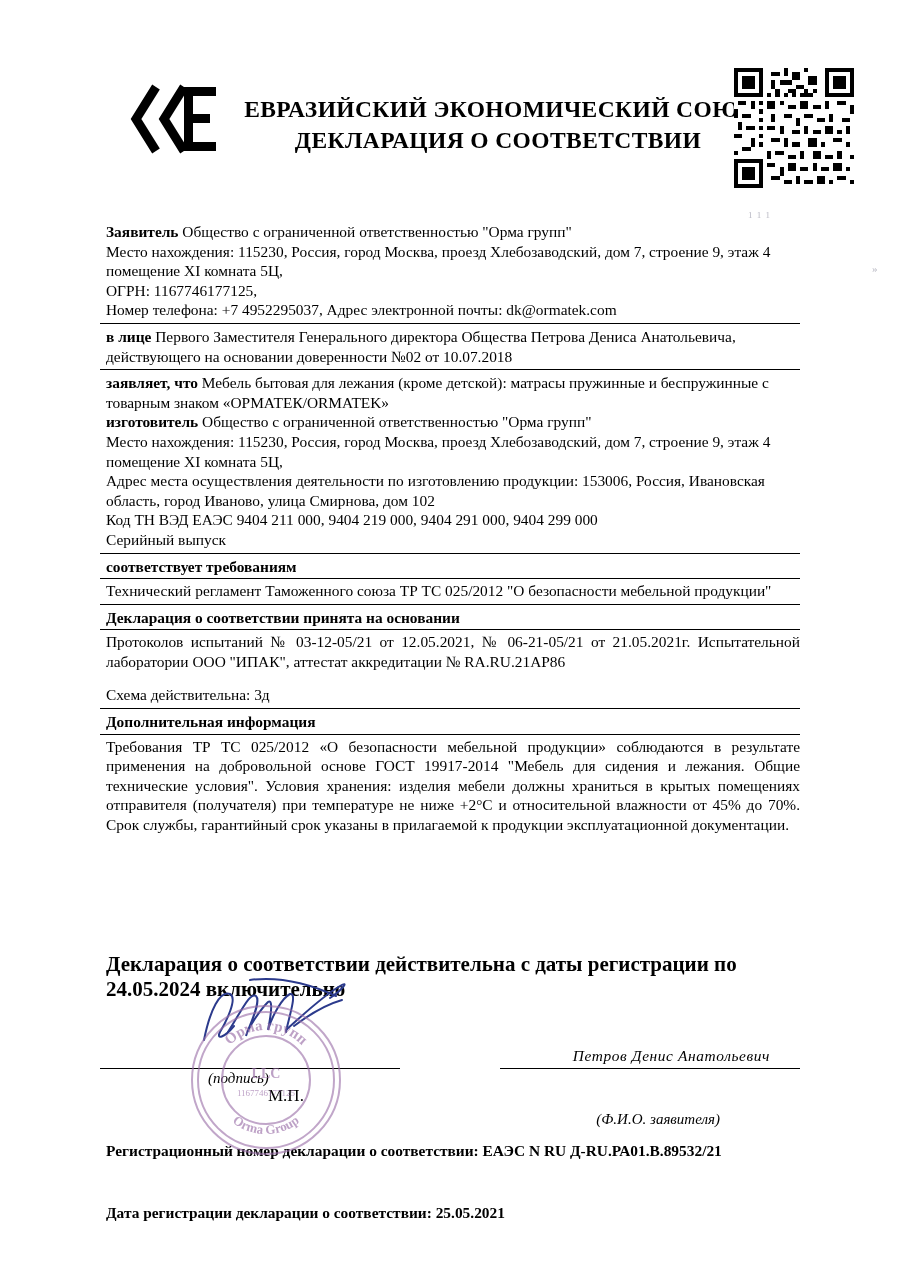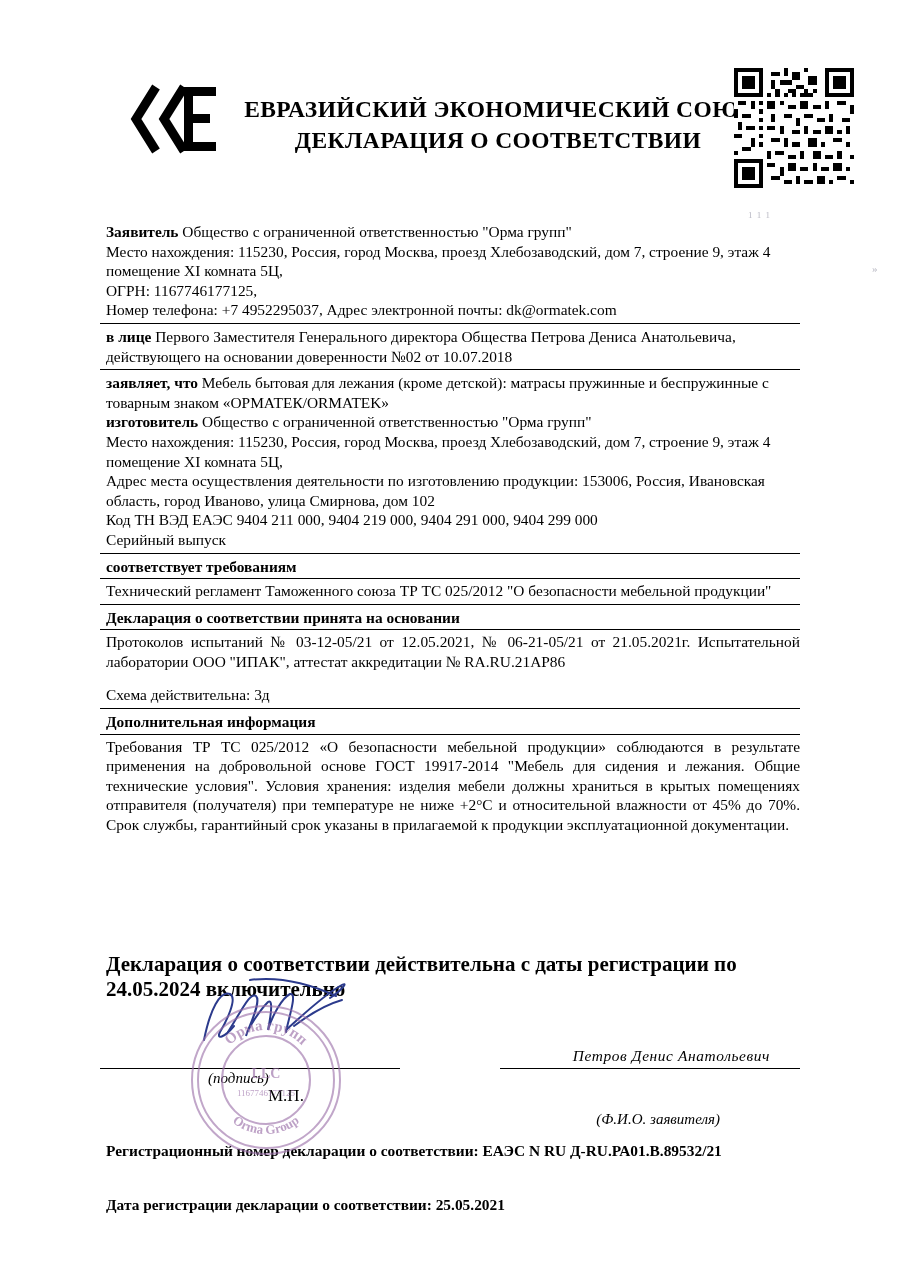--- a/index.html
+++ b/index.html
@@ -164,21 +164,21 @@
   .reg-num {
     position: absolute;
     left: 6px;
     top: 190px;
     font-weight: bold;
     font-size: 15.4px;
   }
   .reg-date {
     position: absolute;
     left: 6px;
-    top: 244px;
+    top: 252px;
     font-weight: bold;
     font-size: 15.4px;
     text-align: center;
   }
 
   
   .signature {
     position: absolute;
     left: 190px;
     top: 970px;

